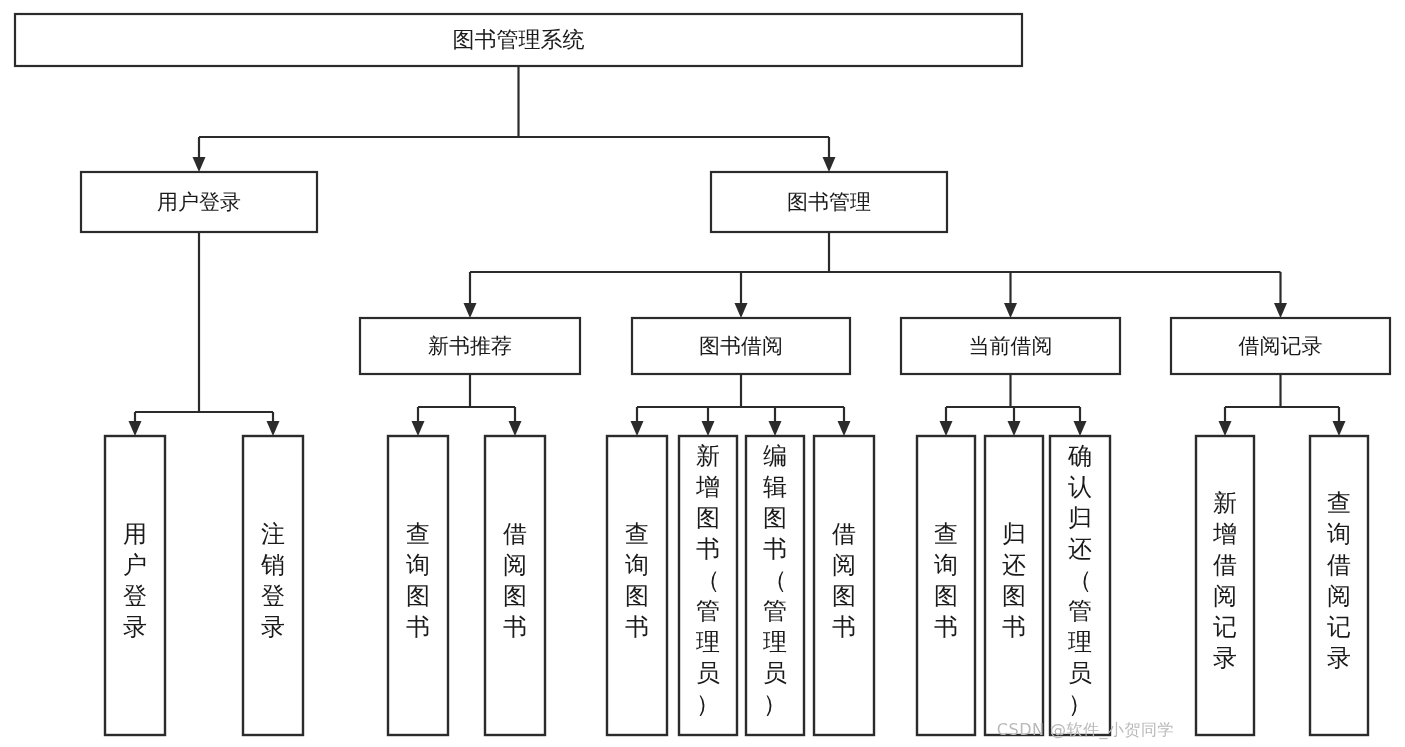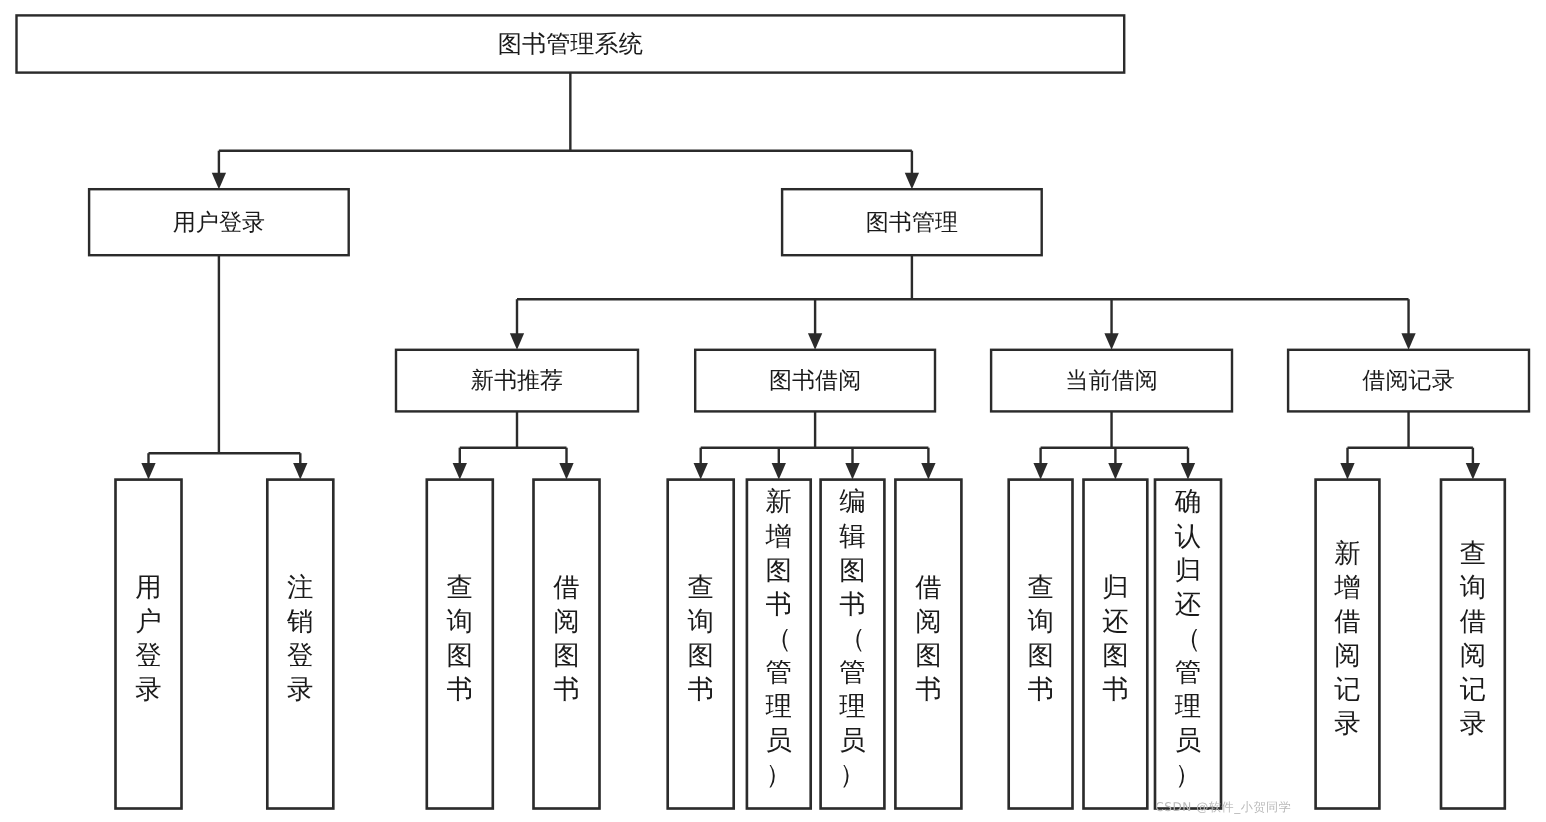--- a/index.html
+++ b/index.html
@@ -62,21 +62,21 @@
   }
   .arrow-head {
     fill: #2b2b2b;
     stroke: none;
   }
   .watermark {
     position: absolute;
     right: 14px;
     bottom: 6px;
     font-family: "DejaVu Sans", "Liberation Sans", sans-serif;
-    font-size: 11px;
+    font-size: 16px;
     color: #b9b9b9;
     letter-spacing: 0.5px;
     user-select: none;
     pointer-events: none;
     white-space: nowrap;
   }
 </style>
 </head>
 <body>
 

